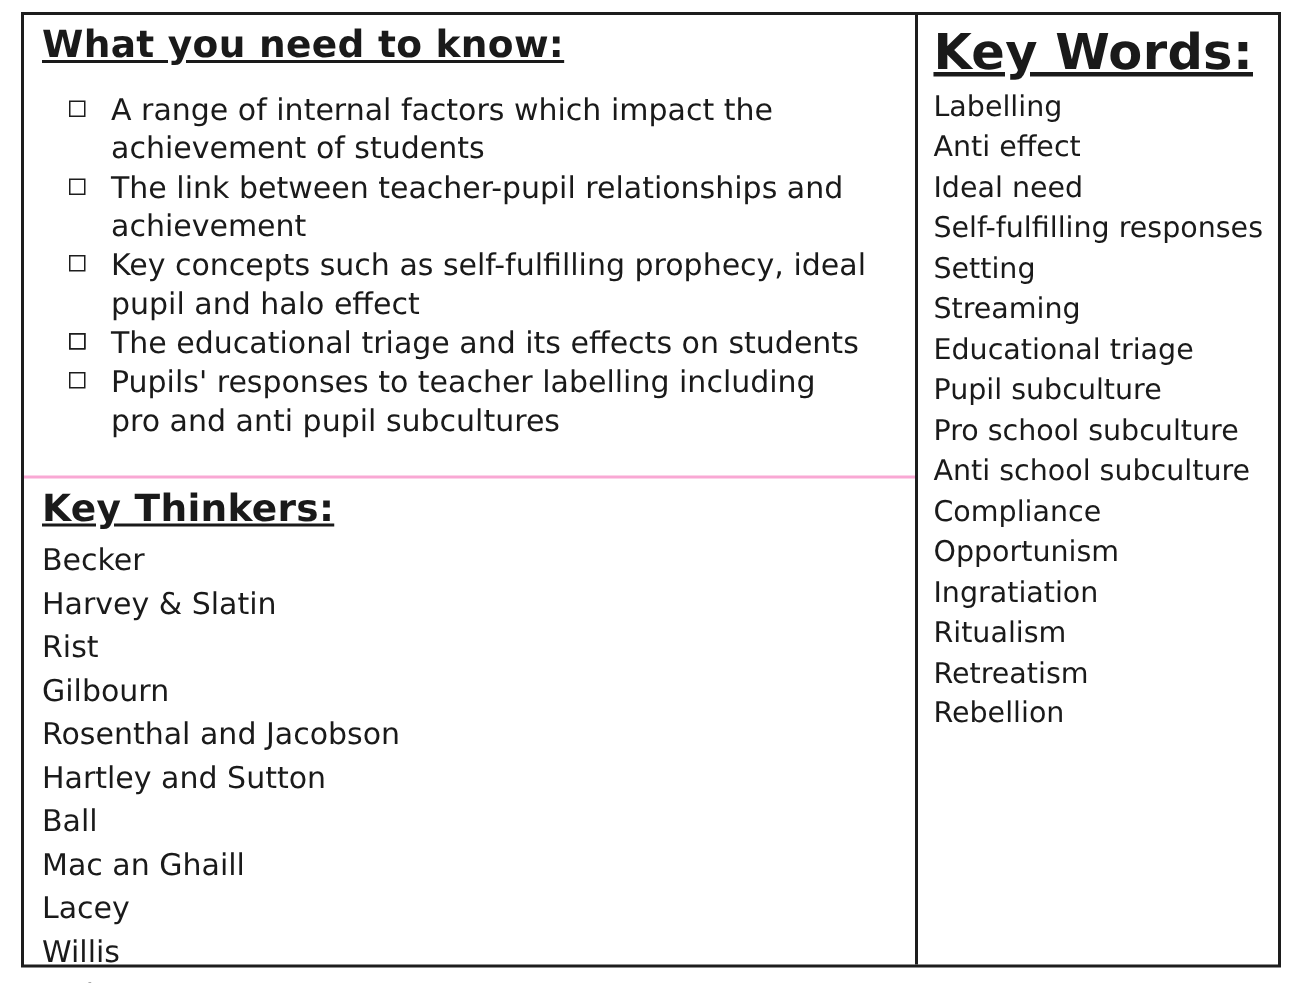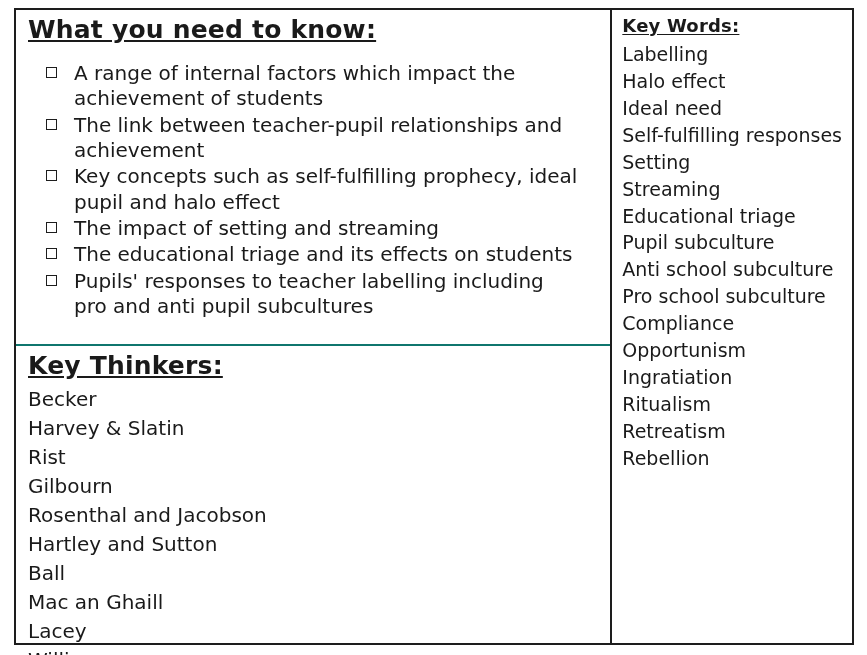--- a/index.html
+++ b/index.html
@@ -40,39 +40,39 @@
     flex-direction: column;
   }
   .right-col {
     box-sizing: border-box;
     flex: 1;
     height: 100%;
     padding: 6px 10px 0 10px;
   }
   .know-box {
     box-sizing: border-box;
-    border-bottom: 2px solid #0f766e;
+    border-bottom: 2px solid #f9a8d4;
     padding: 6px 12px 8px 12px;
   }
   .thinkers-box {
     box-sizing: border-box;
     padding: 6px 12px 8px 12px;
     flex: 1;
   }
   .heading {
     font-size: 25px;
     line-height: 1.15;
     font-weight: 700;
     text-decoration: underline;
     text-underline-offset: 2px;
     margin: 0 0 5px 0;
     letter-spacing: 0.2px;
   }
   .heading-right {
-    font-size: 18px;
+    font-size: 33px;
     line-height: 1.15;
     font-weight: 700;
     text-decoration: underline;
     text-underline-offset: 2px;
     margin: 0 0 4px 0;
     letter-spacing: 0.2px;
   }
   ul.bullets {
     list-style: none;
     margin: 16px;
@@ -117,21 +117,21 @@
   <div class="outer-frame">
 
     <div class="left-col">
 
       <div class="know-box">
         <div class="heading">What you need to know:</div>
         <ul class="bullets">
           <li><span class="sq"></span><span>A range of internal factors which impact the achievement of students</span></li>
           <li><span class="sq"></span><span>The link between teacher-pupil relationships and achievement</span></li>
           <li><span class="sq"></span><span>Key concepts such as self-fulfilling prophecy, ideal pupil and halo effect</span></li>
-          <li><span class="sq"></span><span>The impact of setting and streaming</span></li>
+          <li><span class="sq"></span></li>
           <li><span class="sq"></span><span>The educational triage and its effects on students</span></li>
           <li><span class="sq"></span><span>Pupils' responses to teacher labelling including pro and anti pupil subcultures</span></li>
         </ul>
       </div>
 
       <div class="thinkers-box">
         <div class="heading">Key Thinkers:</div>
         <ul class="plain">
           <li>Becker</li>
           <li>Harvey &amp; Slatin</li>
@@ -146,29 +146,29 @@
           <li>Jackson</li>
         </ul>
       </div>
 
     </div>
 
     <div class="right-col">
       <div class="heading-right">Key Words:</div>
       <ul class="plain">
         <li>Labelling</li>
-        <li>Halo effect</li>
+        <li>Anti effect</li>
         <li>Ideal need</li>
         <li>Self-fulfilling responses</li>
         <li>Setting</li>
         <li>Streaming</li>
         <li>Educational triage</li>
         <li>Pupil subculture</li>
+        <li>Pro school subculture</li>
         <li>Anti school subculture</li>
-        <li>Pro school subculture</li>
         <li>Compliance</li>
         <li>Opportunism</li>
         <li>Ingratiation</li>
         <li>Ritualism</li>
         <li>Retreatism</li>
         <li>Rebellion</li>
       </ul>
     </div>
 
   </div>

